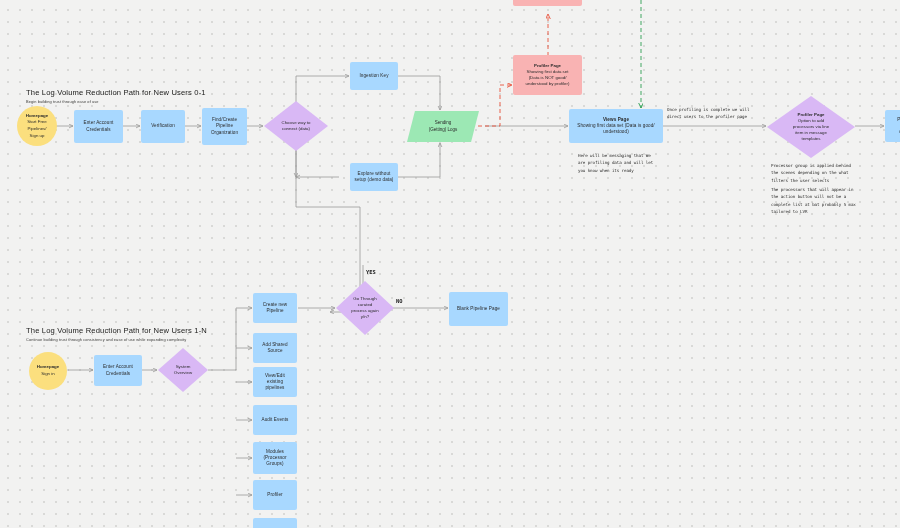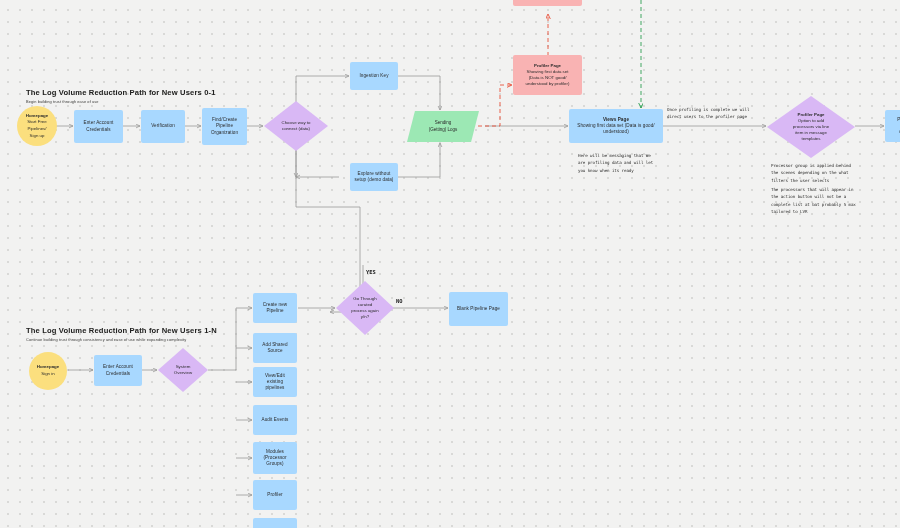--- a/index.html
+++ b/index.html
@@ -29,21 +29,21 @@
   .para{color:#2b2b2b;}
   .para .shape{position:absolute;inset:0;background:#9ce8b4;
      clip-path:polygon(11% 0,100% 0,89% 100%,0 100%);}
   .para .t{position:relative;z-index:2;font-size:4.5px;line-height:1.4;}
   .dia{color:#2b2b2b;}
   .dia .shape{position:absolute;inset:0;background:#d9b8f5;
      clip-path:polygon(50% 0,100% 50%,50% 100%,0 50%);}
   .dia .t{position:relative;z-index:2;font-size:4.4px;line-height:1.4;padding:0 6px;}
 
   .b{font-weight:bold;}
-  .sec-title{position:absolute;color:#20201f;font-weight:bold;font-size:7.6px;letter-spacing:.15px;white-space:nowrap;text-align:right;}
+  .sec-title{position:absolute;color:#20201f;font-weight:normal;font-size:7.6px;letter-spacing:.15px;white-space:nowrap;text-align:right;}
   .sec-sub{position:absolute;color:#3a3a38;font-size:3.9px;letter-spacing:.1px;white-space:nowrap;}
   .note{position:absolute;color:#2f2f2e;font-size:4.2px;line-height:1.75;
         font-family:"DejaVu Sans Mono","Liberation Mono",monospace;letter-spacing:-.1px;white-space:pre;}
   .edgelbl{position:absolute;color:#222;font-weight:bold;font-size:5.4px;
            font-family:"DejaVu Sans Mono","Liberation Mono",monospace;}
 </style>
 </head>
 <body>
 
 <div id="canvas"></div>

